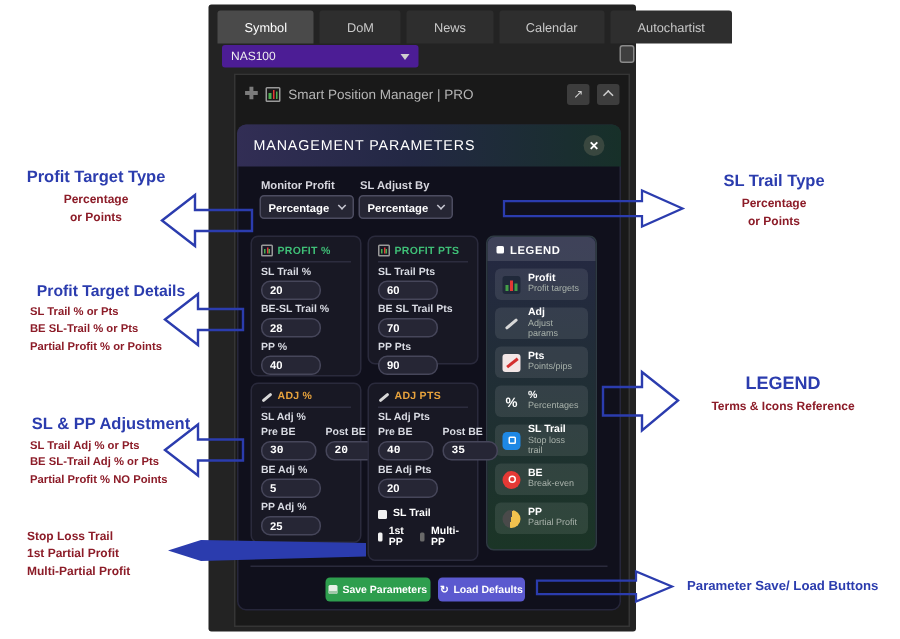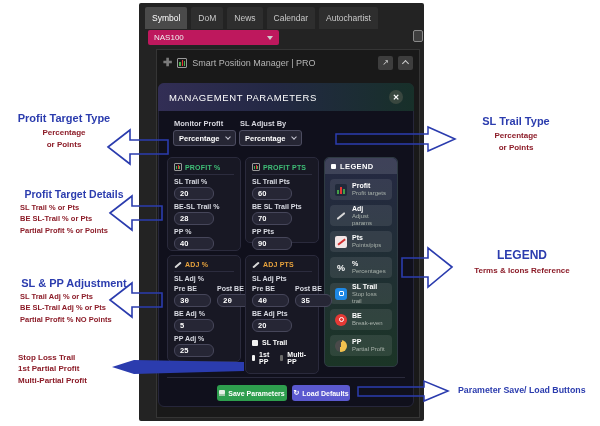--- a/index.html
+++ b/index.html
@@ -4,25 +4,25 @@
 <style>
   * { margin:0; padding:0; box-sizing:border-box; }
   html,body { width:600px; height:426px; background:#ffffff; overflow:hidden;
     font-family:"Liberation Sans", sans-serif; }
   .abs { position:absolute; }
 
   
   #app-window { position:absolute; left:139px; top:3px; width:285px; height:418px;
     background:#232323; border-radius:2px; }
   #tab-bar { position:absolute; left:145px; top:7px; display:flex; gap:4px; }
-  .tab { height:22px; padding:0 7px; display:flex; align-items:center;
+  .tab { height:22px; padding:0 18px; display:flex; align-items:center;
     background:#2e2e2e; color:#c9c9c9; font-size:8.5px; border-radius:2px 2px 0 0; cursor:default; }
   .tab.on { background:#4a4a4a; color:#fff; }
   #symbol-select { position:absolute; left:148px; top:30px; width:131px; height:15px;
-    background:#be185d; border-radius:2px; display:flex; align-items:center;
+    background:#4c1d95; border-radius:2px; display:flex; align-items:center;
     justify-content:space-between; padding:0 6px; color:#efefef; font-size:8px; }
   #symbol-select .tri { width:0; height:0; border-left:3px solid transparent;
     border-right:3px solid transparent; border-top:4px solid #cfcfcf; }
   #corner-icon { position:absolute; left:413px; top:30px; width:10px; height:12px;
     background:#3f3f3f; border:1px solid #8a8a8a; border-radius:2px; }
 
   
   #panel { position:absolute; left:156px; top:49px; width:264px; height:369px;
     background:#191919; border:1px solid #353535; }
   #panel-header { height:25px; display:flex; align-items:center; padding:0 6px; gap:5px; }

